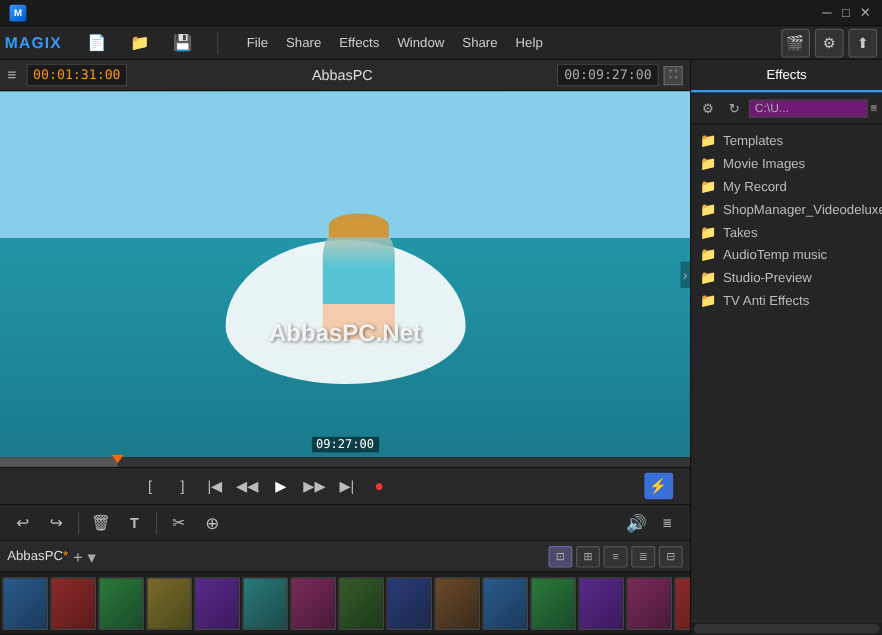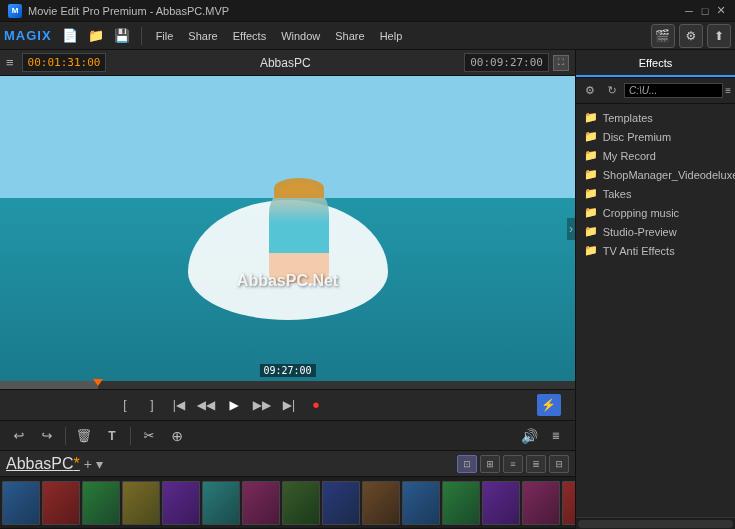--- a/index.html
+++ b/index.html
@@ -64,21 +64,21 @@
     }
 
     
     #toolbar {
       background: #252525;
       height: 28px;
       display: flex;
       align-items: center;
       padding: 0 4px;
       border-bottom: 1px solid #111;
-      gap: 4px;
+      gap: 14px;
     }
     #magix-logo {
       color: #3399ff;
       font-weight: bold;
       font-size: 13px;
       margin-right: 4px;
       letter-spacing: 1px;
     }
     .toolbar-icon-btn {
       width: 22px;
@@ -236,21 +236,21 @@
       background: white;
       border-radius: 50% 50% 50% 50% / 60% 60% 40% 40%;
       opacity: 0.9;
     }
     #watermark {
       position: absolute;
       bottom: 30%;
       left: 50%;
       transform: translateX(-50%);
       color: rgba(255,255,255,0.85);
-      font-size: 16px;
+      font-size: 20px;
       font-weight: bold;
       text-shadow: 1px 1px 3px rgba(0,0,0,0.5);
       white-space: nowrap;
     }
     #preview-timecode {
       position: absolute;
       bottom: 4px;
       left: 50%;
       transform: translateX(-50%);
       color: #fff;
@@ -385,23 +385,22 @@
       background: #2a2a2a;
       height: 26px;
       display: flex;
       align-items: center;
       padding: 0 6px;
       border-bottom: 1px solid #111;
       gap: 4px;
     }
     #track-name {
       color: #ddd;
-      font-size: 16px;
+      font-size: 11px;
       font-weight: 500;
-      text-decoration: underline;
     }
     #track-name-asterisk { color: #ff9900; }
     #add-track-btn {
       background: transparent;
       border: none;
       color: #aaa;
       cursor: pointer;
       font-size: 14px;
       display: flex;
       align-items: center;
@@ -538,30 +537,29 @@
       border: none;
       color: #aaa;
       cursor: pointer;
       display: flex;
       align-items: center;
       justify-content: center;
       font-size: 11px;
       border-radius: 2px;
     }
     #path-display {
-      background: #000000;
+      background: #701a75;
       border: 1px solid #444;
       padding: 1px 4px;
       color: #aaa;
       font-size: 10px;
       flex: 1;
       white-space: nowrap;
       overflow: hidden;
       text-overflow: ellipsis;
-      font-style: italic;
     }
     .panel-tb-right {
       color: #aaa;
       font-size: 10px;
       cursor: pointer;
     }
 
     
     #file-tree {
       flex: 1;
@@ -612,21 +610,20 @@
       gap: 1px;
       margin: 0 auto;
     }
   </style>
 </head>
 <body>
 
 <div id="title-bar">
   <div id="title-bar-left">
     <div id="title-bar-icon">M</div>
-    <span id="title-text">Movie Edit Pro Premium - AbbasPC.MVP</span>
   </div>
   <div id="title-bar-controls">
     <button class="title-btn">─</button>
     <button class="title-btn">□</button>
     <button class="title-btn" id="close-btn">✕</button>
   </div>
 </div>
 
 <div id="toolbar">
   <span id="magix-logo">MAGIX</span>
@@ -768,37 +765,37 @@
     </div>
 
     <div id="file-tree">
 
     <div class="file-item">
           <span class="folder-icon">📁</span>
           <span>Templates</span>
         </div>
         <div class="file-item">
           <span class="folder-icon">📁</span>
-          <span>Disc Premium</span>
+          <span>Movie Images</span>
         </div>
         <div class="file-item">
           <span class="folder-icon">📁</span>
           <span>My Record</span>
         </div>
         <div class="file-item">
           <span class="folder-icon">📁</span>
           <span>ShopManager_Videodeluxe26_</span>
         </div>
         <div class="file-item">
           <span class="folder-icon">📁</span>
           <span>Takes</span>
         </div>
         <div class="file-item">
           <span class="folder-icon">📁</span>
-          <span>Cropping music</span>
+          <span>AudioTemp music</span>
         </div>
         <div class="file-item">
           <span class="folder-icon">📁</span>
           <span>Studio-Preview</span>
         </div>
         <div class="file-item">
           <span class="folder-icon">📁</span>
           <span>TV Anti Effects</span>
         </div>
       </div>

